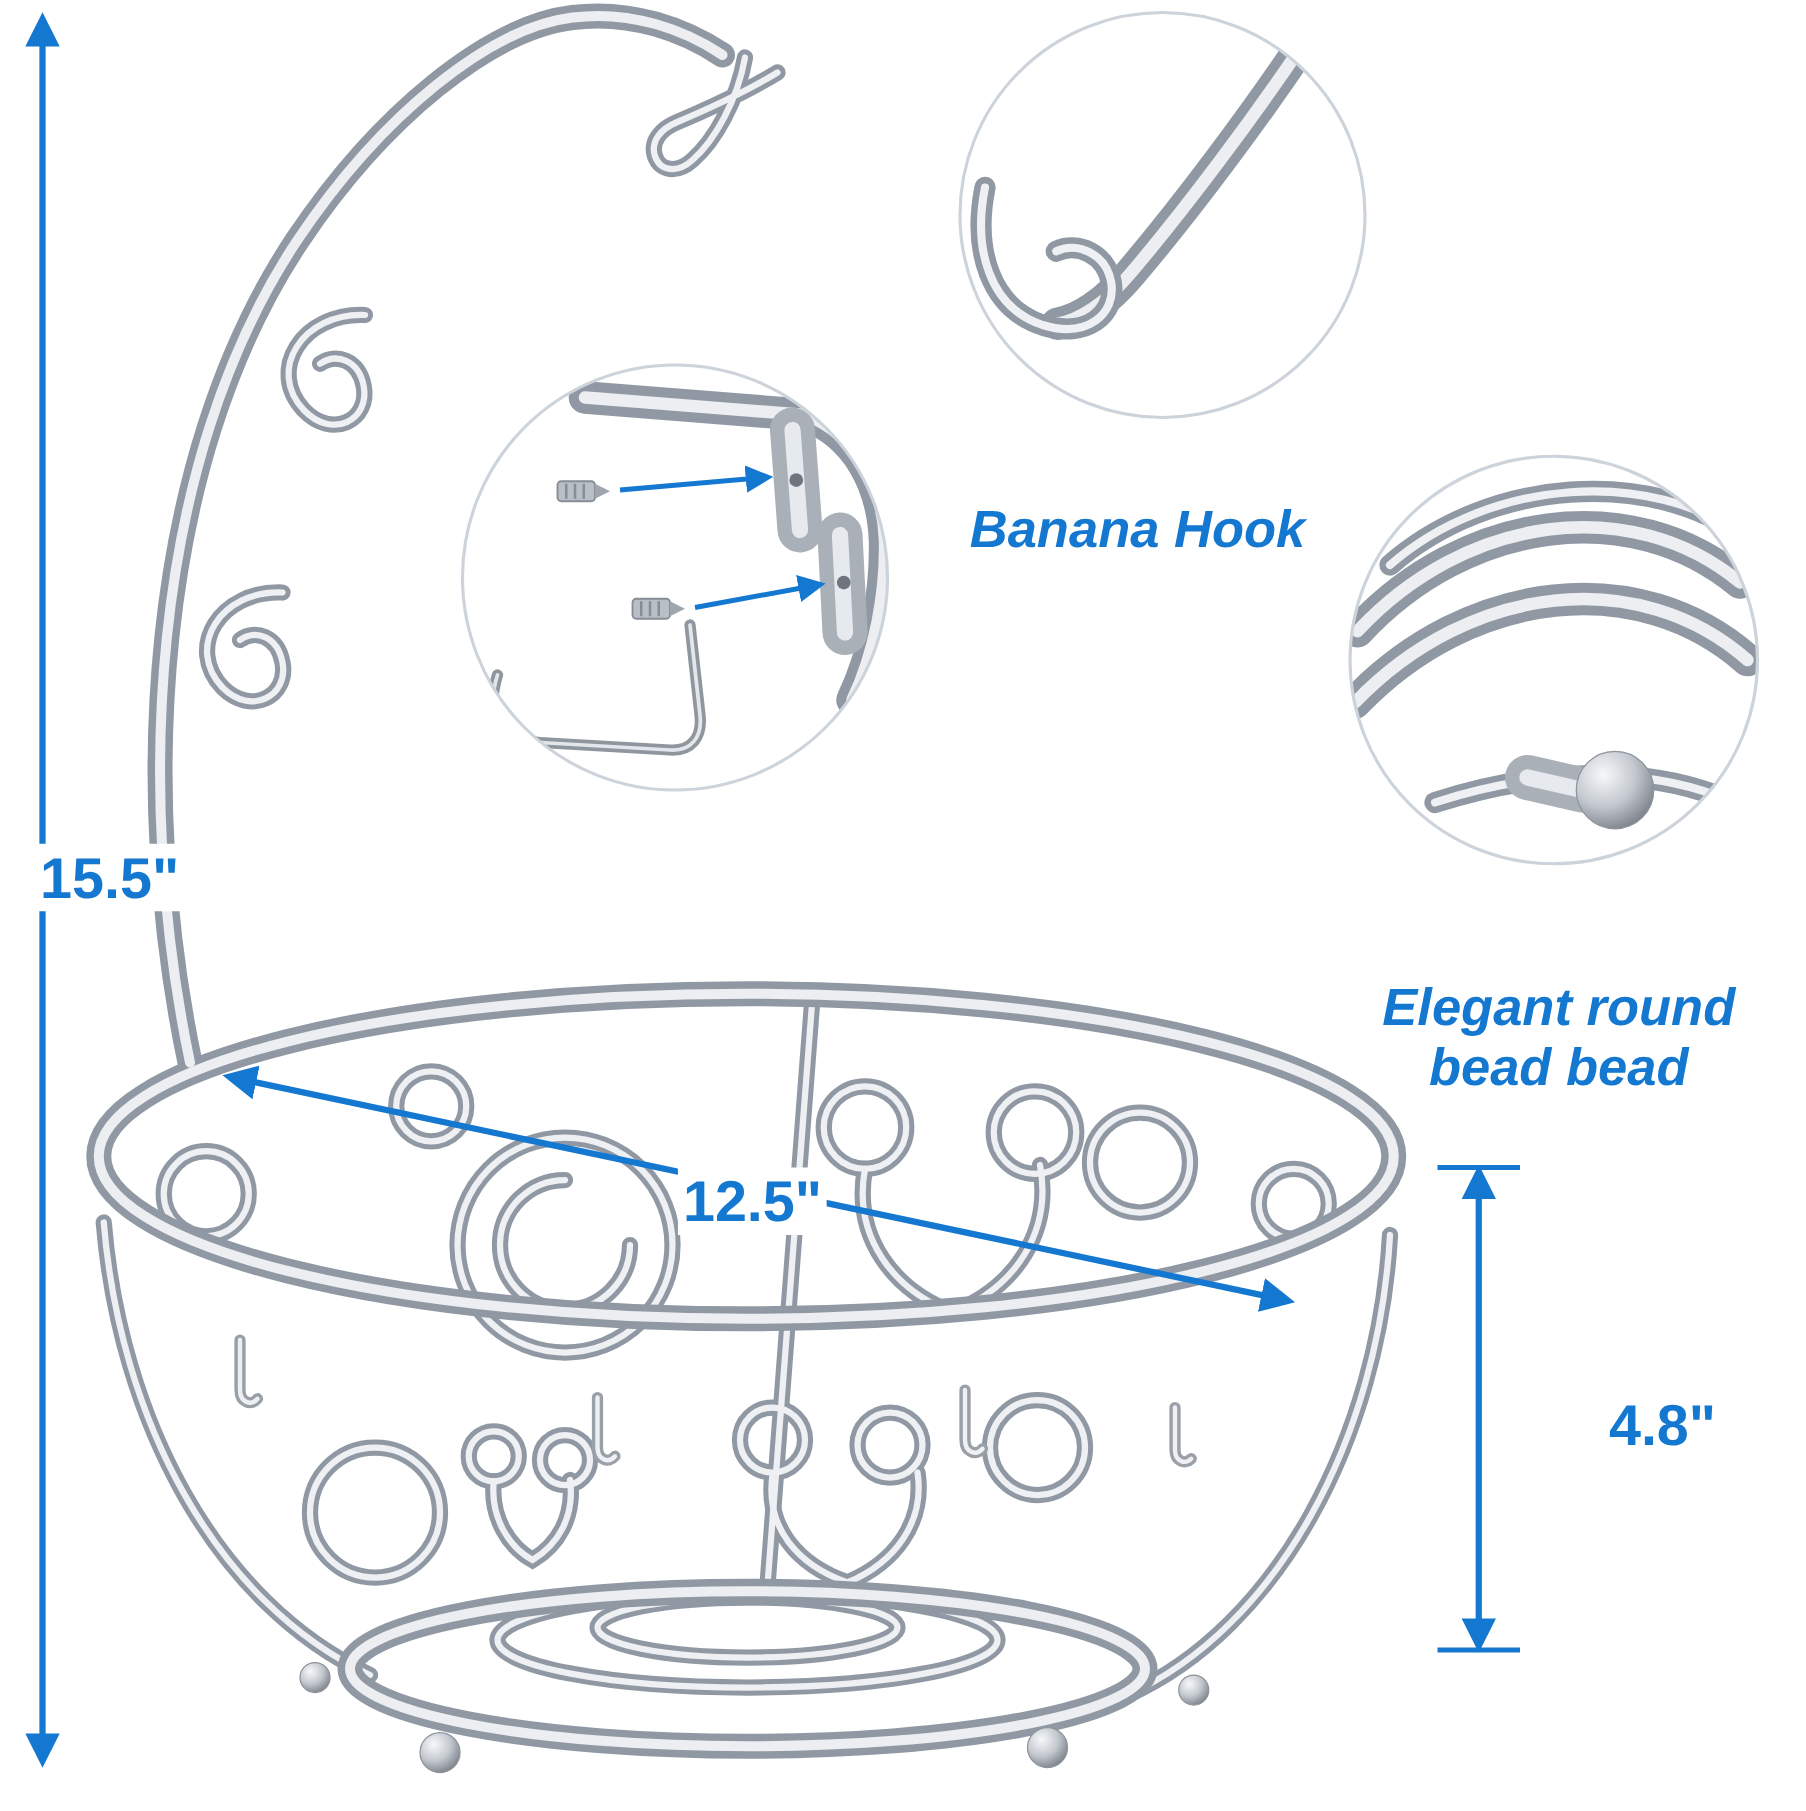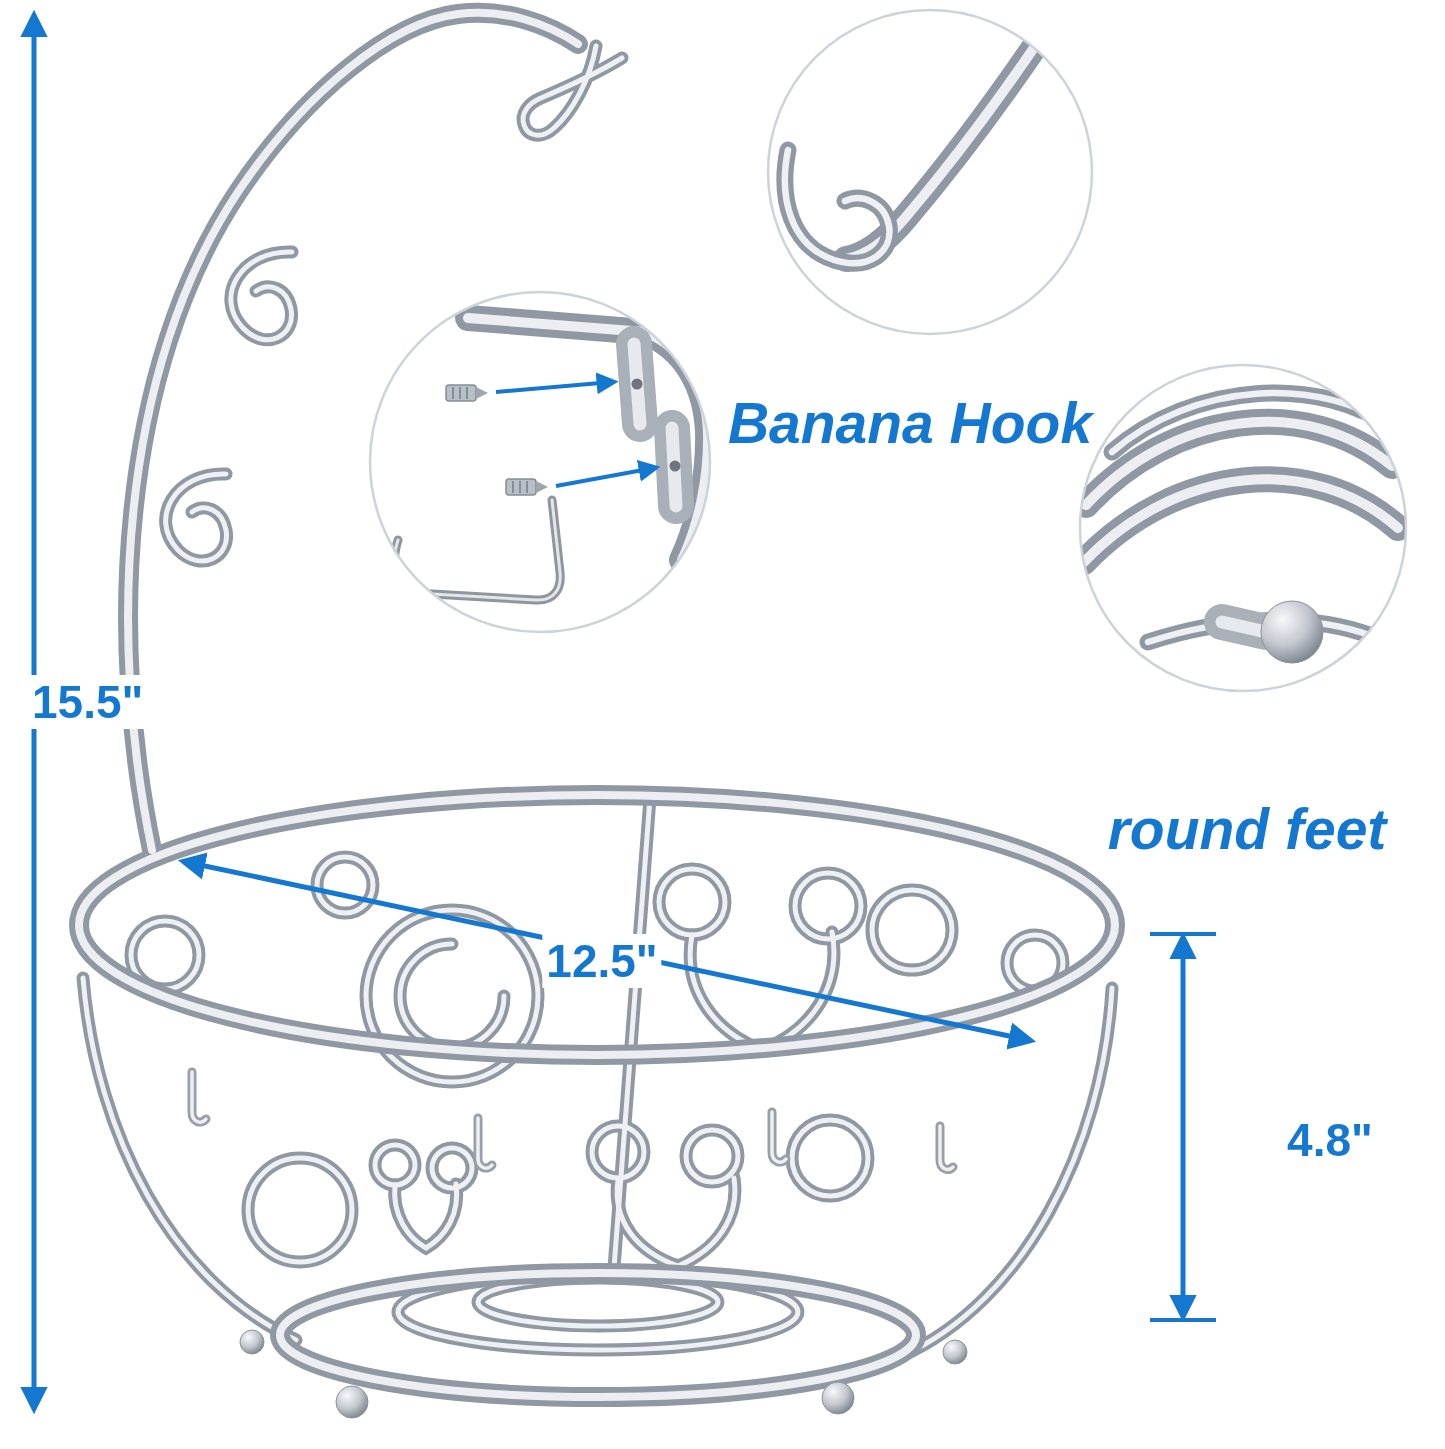--- a/index.html
+++ b/index.html
@@ -28,21 +28,21 @@
   .dim-sm { stroke:#1478d1; stroke-width:4; fill:none; }
   .tick   { stroke:#1478d1; stroke-width:4; fill:none; }
   .callout-ring { fill:none; stroke:#ccd3da; stroke-width:2.5; }
 
   .dim-label {
     position:absolute; color:#1478d1; font-weight:700; font-size:46px;
     background:#ffffff; padding:0 4px; transform:translate(-50%,-50%); white-space:nowrap;
   }
   .dim-label.left-anchor { transform:translate(0,-50%); }
   .callout-label {
-    position:absolute; color:#1478d1; font-weight:700; font-style:italic; font-size:57px;
+    position:absolute; color:#1478d1; font-weight:700; font-style:italic; font-size:42px;
     transform:translate(-50%,-50%); text-align:center; line-height:1.15; white-space:nowrap;
   }
 </style>
 </head>
 <body>
 
 <div class="stage">
 
   <svg class="scene" width="1445" height="1449" viewBox="0 0 1445 1449">
     <defs>
@@ -312,16 +312,17 @@
   <div class="dim-label left-anchor" style="left:28px; top:702px;">15.5"</div>
 
   <div class="dim-label" style="left:602px; top:961px;">12.5"</div>
 
   <div class="dim-label" style="left:1330px; top:1140px;">4.8"</div>
 
   <div class="callout-label" style="left:910px; top:424px;">Banana Hook</div>
 
 
   <div class="callout-label" style="left:1247px; top:830px;">
-    <span style="display:block">round feet</span>
+    <span style="display:block">Elegant round</span>
+    <span style="display:block">bead bead</span>
   </div>
 
 </div>
 
 </body></html>

